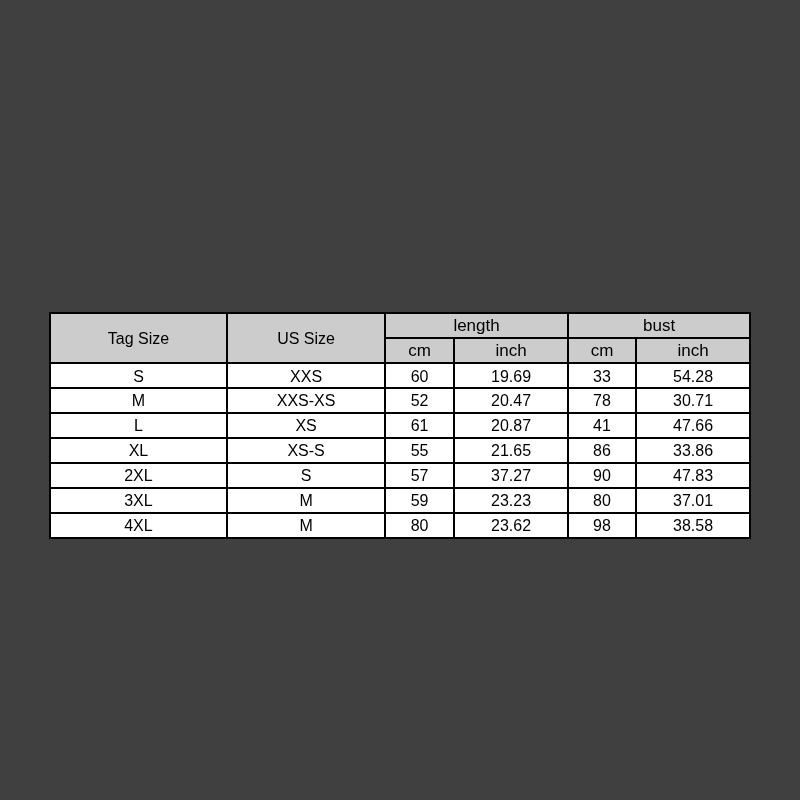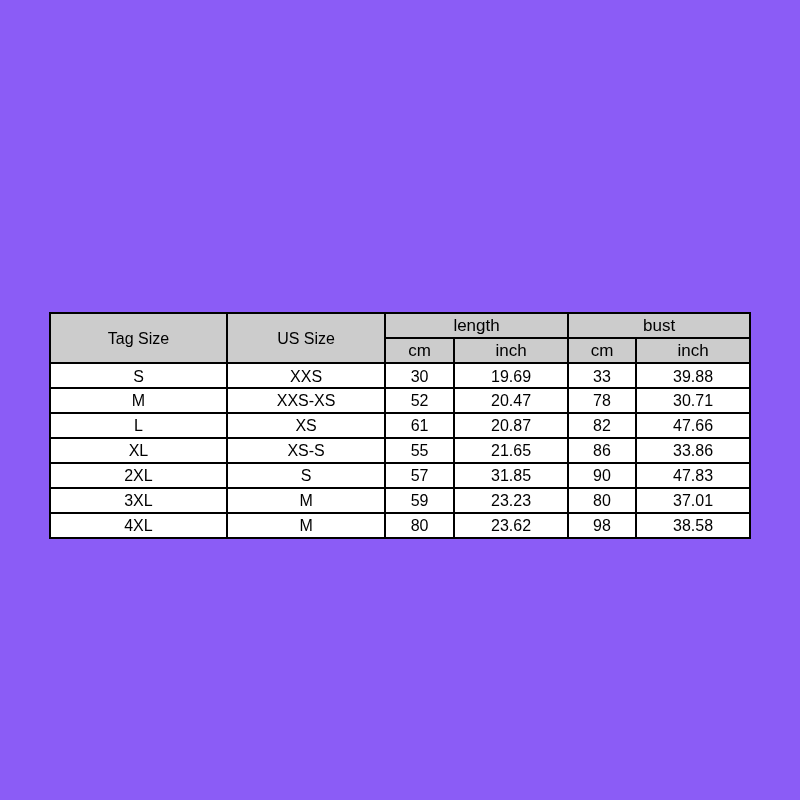--- a/index.html
+++ b/index.html
@@ -12,21 +12,21 @@
     width: 800px;
     height: 800px;
     overflow: hidden;
     font-family: "Liberation Sans", sans-serif;
     -webkit-font-smoothing: antialiased;
   }
   #page {
     position: relative;
     width: 800px;
     height: 800px;
-    background: #8b5cf6;
+    background: #404040;
   }
   
   #size-chart {
     position: absolute;
     left: 48.9px;
     top: 312.2px;
     width: 700.2px;
     border-collapse: collapse;
     table-layout: fixed;
     background: #ffffff;
@@ -81,54 +81,54 @@
         <td class="unit-head">inch</td>
         <td class="unit-head">cm</td>
         <td class="unit-head">inch</td>
       </tr>
     </thead>
 
     <tbody id="chart-body">
         <tr>
           <td>S</td>
           <td>XXS</td>
-          <td>30</td>
+          <td>60</td>
           <td>19.69</td>
           <td>33</td>
-          <td>39.88</td>
+          <td>54.28</td>
         </tr>
         <tr>
           <td>M</td>
           <td>XXS-XS</td>
           <td>52</td>
           <td>20.47</td>
           <td>78</td>
           <td>30.71</td>
         </tr>
         <tr>
           <td>L</td>
           <td>XS</td>
           <td>61</td>
           <td>20.87</td>
-          <td>82</td>
+          <td>41</td>
           <td>47.66</td>
         </tr>
         <tr>
           <td>XL</td>
           <td>XS-S</td>
           <td>55</td>
           <td>21.65</td>
           <td>86</td>
           <td>33.86</td>
         </tr>
         <tr>
           <td>2XL</td>
           <td>S</td>
           <td>57</td>
-          <td>31.85</td>
+          <td>37.27</td>
           <td>90</td>
           <td>47.83</td>
         </tr>
         <tr>
           <td>3XL</td>
           <td>M</td>
           <td>59</td>
           <td>23.23</td>
           <td>80</td>
           <td>37.01</td>

